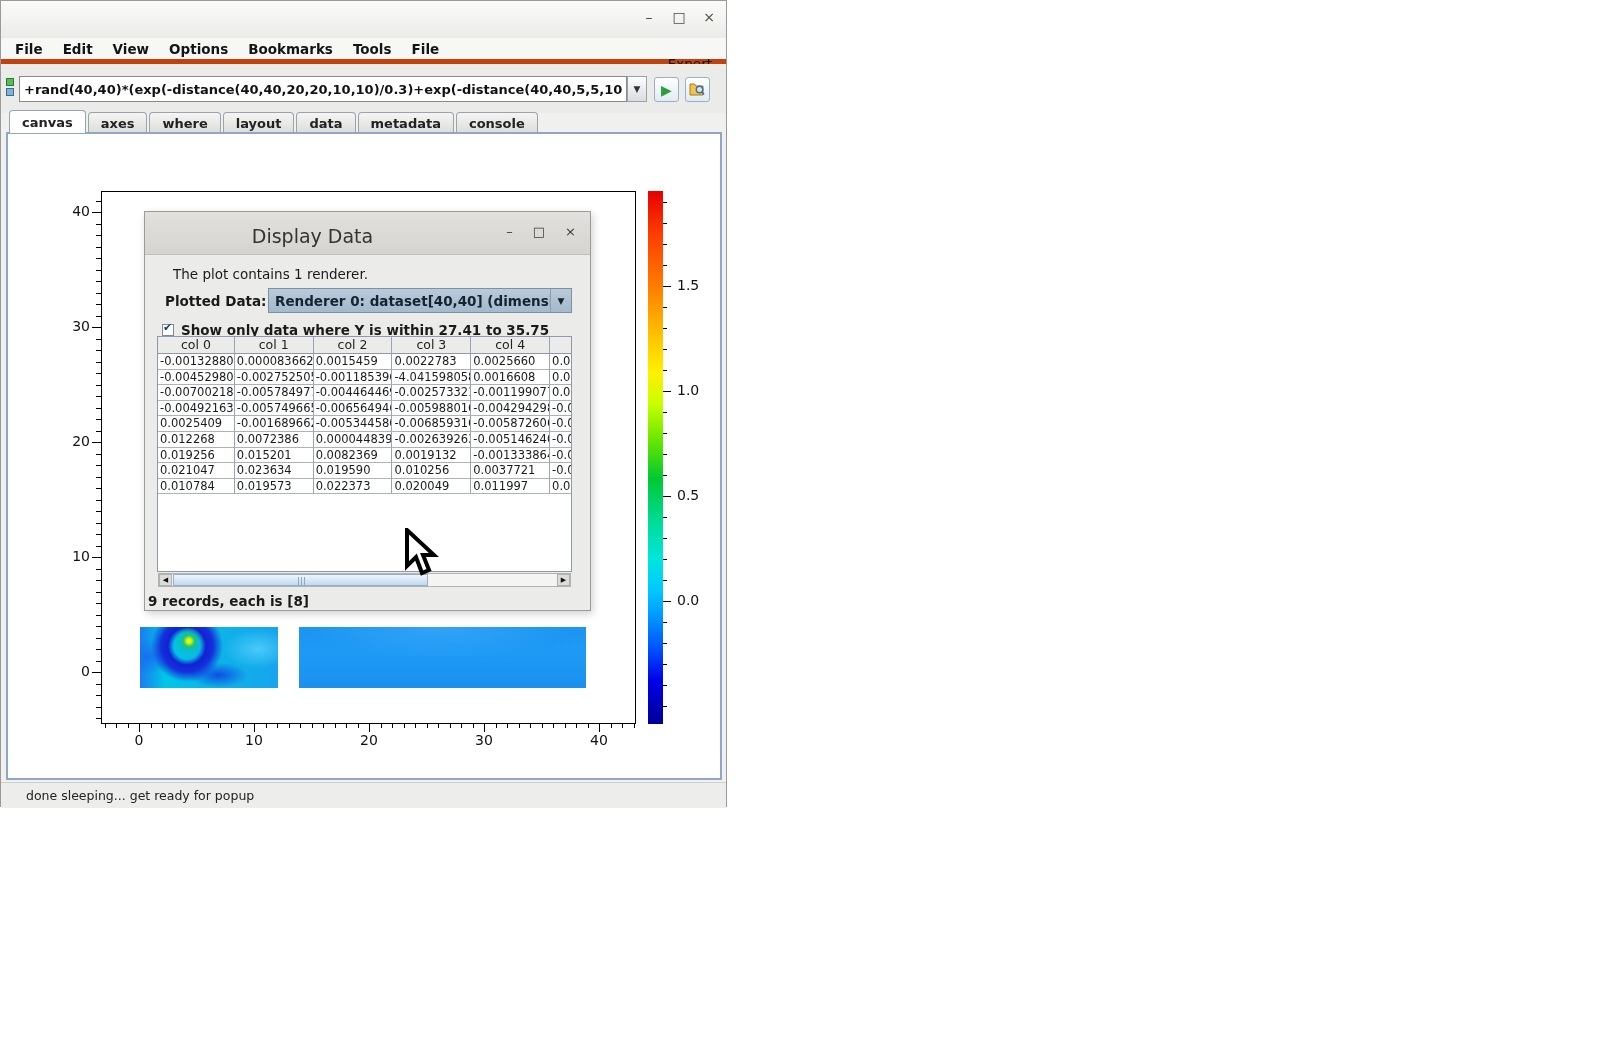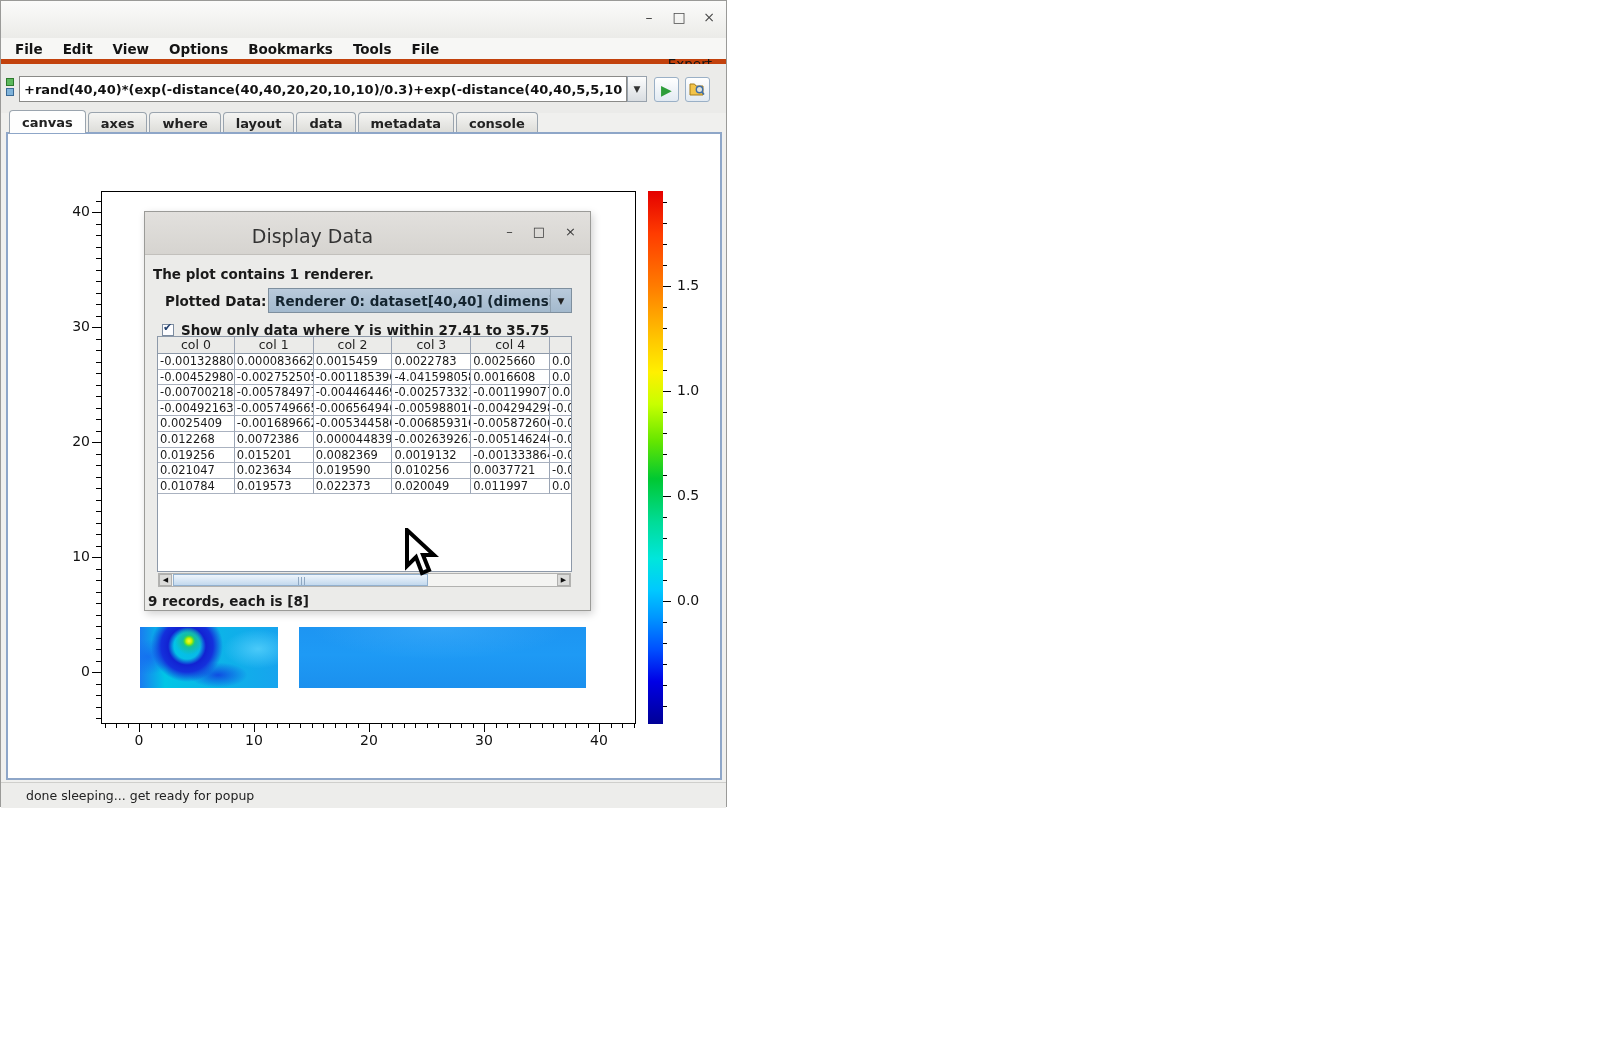--- a/index.html
+++ b/index.html
@@ -57,21 +57,21 @@
       linear-gradient(90deg,#1a7cf0 0%,#00c6e6 18%,#0cb4e8 55%,#17a4ee 100%);}
   .patch-right{left:298px;width:287px;
     background:
       radial-gradient(ellipse 160px 40px at 140px 0px,rgba(90,190,255,.35) 0%,rgba(90,190,255,0) 80%),
       linear-gradient(180deg,#1d95f2 0%,#1e9af5 45%,#1b90ee 100%);}
   
   .dialog{position:absolute;left:143px;top:210px;width:447px;height:400px;background:#ebebe9;border:1px solid #9b9b98;box-sizing:border-box;box-shadow:2px 3px 8px rgba(0,0,0,.18);pointer-events:auto;}
   .dlg-titlebar{position:absolute;left:0;top:0;width:100%;height:42px;background:linear-gradient(#e2e0dd,#d6d4d0);border-bottom:1px solid #c2c0bc;}
   .dlg-title{position:absolute;left:0;right:110px;top:13px;text-align:center;font-size:19px;color:#333;}
   .dlg-controls{position:absolute;right:14px;top:12px;display:flex;gap:20px;color:#3a3a3a;font-size:13px;}
-  .dlg-body-text{position:absolute;left:8px;font-size:13.5px;font-weight:700;color:#1a1a1a;}
+  .dlg-body-text{position:absolute;left:28px;font-size:13.5px;font-weight:400;color:#1a1a1a;}
   .plotted-row{position:absolute;left:0;top:76px;width:100%;height:26px;}
   .plotted-label{position:absolute;left:20px;top:5px;font-size:13.5px;font-weight:600;color:#1a1a1a;}
   .plotted-combo{position:absolute;left:123px;top:0;width:304px;height:25px;box-sizing:border-box;border:1px solid #7e8f9e;background:linear-gradient(#b9cadb,#a3b9cd);display:flex;align-items:center;}
   .plotted-combo .val{flex:1;padding:0 6px;font-size:13.5px;font-weight:600;color:#14242f;white-space:nowrap;overflow:hidden;}
   .plotted-combo .arrow{width:20px;height:100%;display:flex;align-items:center;justify-content:center;font-size:9px;color:#222;border-left:1px solid #8ea0b0;}
   .filter-row{position:absolute;left:17px;top:110px;display:flex;align-items:center;gap:7px;}
   .cbx{width:12px;height:12px;box-sizing:border-box;border:1px solid #7c8ca0;background:#fdfdff;position:relative;}
   .cbx .mark{position:absolute;left:0px;top:-4px;font-size:11px;color:#22406e;}
   .filter-label{font-size:13.5px;font-weight:600;color:#1a1a1a;}
   .data-table{position:absolute;left:12px;top:124px;width:415px;height:236px;box-sizing:border-box;border:1px solid #8d99a9;background:#fff;overflow:hidden;}

